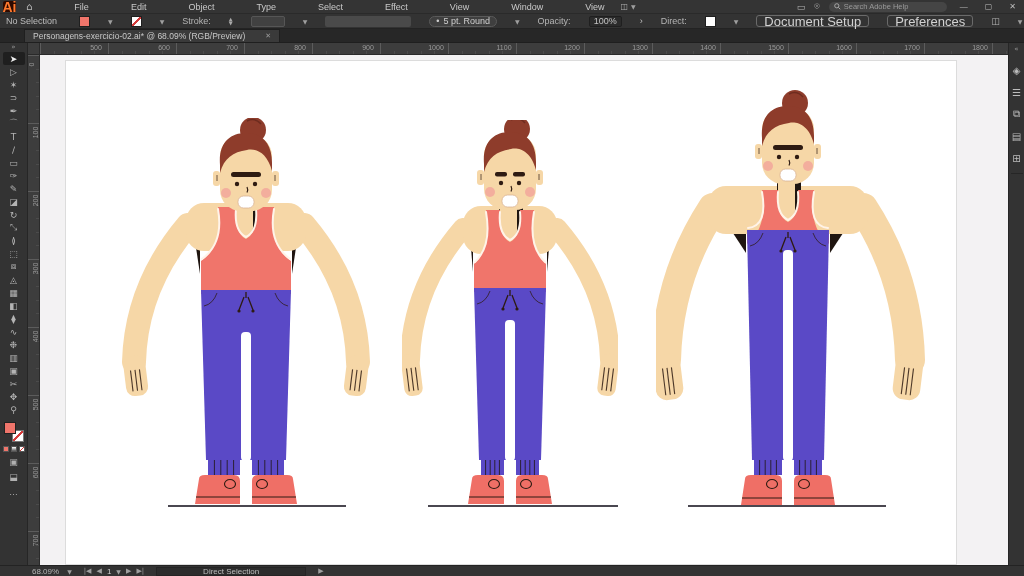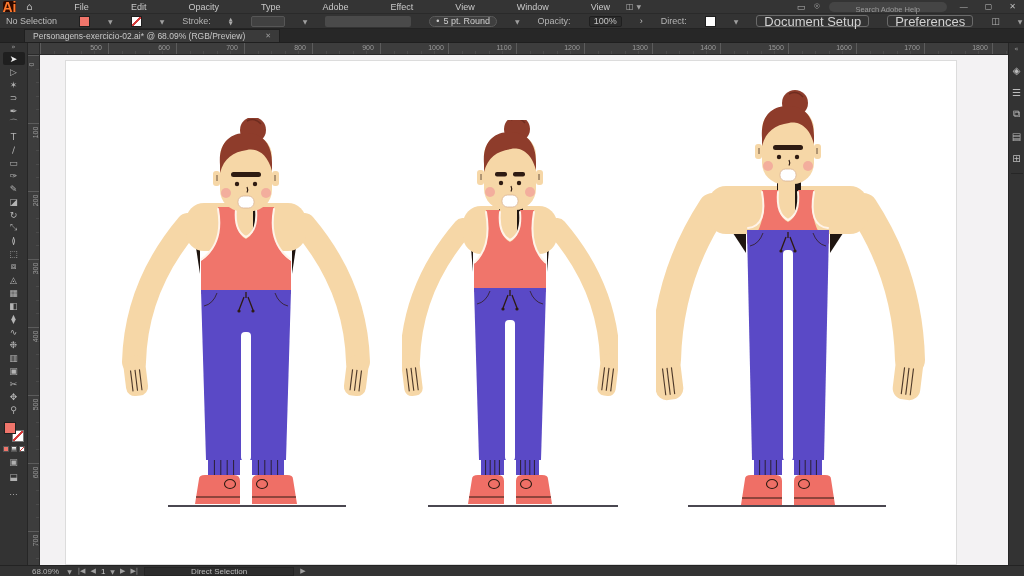--- a/index.html
+++ b/index.html
@@ -12,21 +12,21 @@
   #menubar{position:absolute;left:0;top:0;width:1024px;height:14px;background:#343434;
            display:flex;align-items:center;font-size:9px;border-bottom:1px solid #2a2a2a;}
   #ai-badge{width:13px;height:11px;margin-left:3px;background:#2e0a00;color:#ff7a2e;
             font-size:14px;font-weight:bold;display:flex;align-items:center;justify-content:center;border-radius:2px;}
   #home-icon{margin-left:10px;font-size:10px;color:#b9b9b9;}
   #menus{display:flex;margin-left:14px;gap:14px;color:#c9c9c9;}
   .menu-item{cursor:default;margin-left:28px;}
   #ws-switcher{margin-left:16px;color:#b0b0b0;font-size:8px;display:flex;gap:3px;align-items:center;}
   #menubar-right{margin-left:auto;display:flex;align-items:center;gap:9px;margin-right:4px;}
   #search-box{width:118px;height:10px;background:#454545;border-radius:5px;display:flex;
-              align-items:center;gap:3px;padding:0 5px;color:#9a9a9a;font-size:7.5px;flex-direction:column;}
+              align-items:center;gap:3px;padding:0 5px;color:#9a9a9a;font-size:7.5px;}
   .win-ctl{color:#bdbdbd;font-size:8px;padding:0 4px;}
   .mini-ico{color:#b5b5b5;font-size:9px;}
 
   
   #controlbar{position:absolute;left:0;top:14px;width:1024px;height:15px;background:#333;
               border-bottom:1px solid #232323;display:flex;align-items:center;font-size:9px;gap:18px;padding-left:6px;}
   #sel-status{color:#bdbdbd;margin-right:4px;}
   .swatch{width:11px;height:11px;border:1px solid #1f1f1f;display:inline-block;}
   #fill-swatch{background:var(--tank);}
   #stroke-swatch{background:
@@ -89,41 +89,41 @@
   
   #rightdock{position:absolute;right:0;top:43px;width:16px;height:522px;background:#333;
              border-left:1px solid #262626;display:flex;flex-direction:column;align-items:center;padding-top:2px;}
   #dock-chevron{font-size:7px;color:#9a9a9a;margin-bottom:6px;}
   .dock-ico{width:14px;height:22px;display:flex;align-items:center;justify-content:center;
             font-size:10px;color:#bdbdbd;}
   #dock-sep{width:12px;height:1px;background:#262626;margin-top:4px;}
 
   
   #statusbar{position:absolute;left:0;top:565px;width:1024px;height:11px;background:#333;
-             border-top:1px solid #232323;display:flex;align-items:center;font-size:8px;color:#b5b5b5;gap:6px;}
+             border-top:1px solid #232323;display:flex;align-items:center;font-size:8px;color:#b5b5b5;gap:12px;}
   #zoom-box{margin-left:32px;display:flex;gap:8px;align-items:center;}
   #ab-nav{display:flex;gap:5px;align-items:center;font-size:7px;color:#9f9f9f;}
   #ab-num{color:#cfcfcf;font-size:8px;}
   #tool-box{width:150px;height:9px;background:#2c2c2c;border:1px solid #242424;display:flex;
             align-items:center;justify-content:center;color:#bdbdbd;}
 </style>
 </head>
 <body>
 
 <div id="app" style="--tank: #F0756B;">
 
   <div id="menubar">
     <div id="ai-badge">Ai</div>
     <div id="home-icon" class="g">⌂</div>
     <div id="menus">
         <span class="menu-item">File</span>
         <span class="menu-item">Edit</span>
-        <span class="menu-item">Opacity</span>
+        <span class="menu-item">Object</span>
         <span class="menu-item">Type</span>
-        <span class="menu-item">Adobe</span>
+        <span class="menu-item">Select</span>
         <span class="menu-item">Effect</span>
         <span class="menu-item">View</span>
         <span class="menu-item">Window</span>
         <span class="menu-item">View</span>
       </div>
     <div id="ws-switcher">
       <span class="g">◫</span>
       <span class="caret g">▼</span>
     </div>
     <div id="menubar-right">

